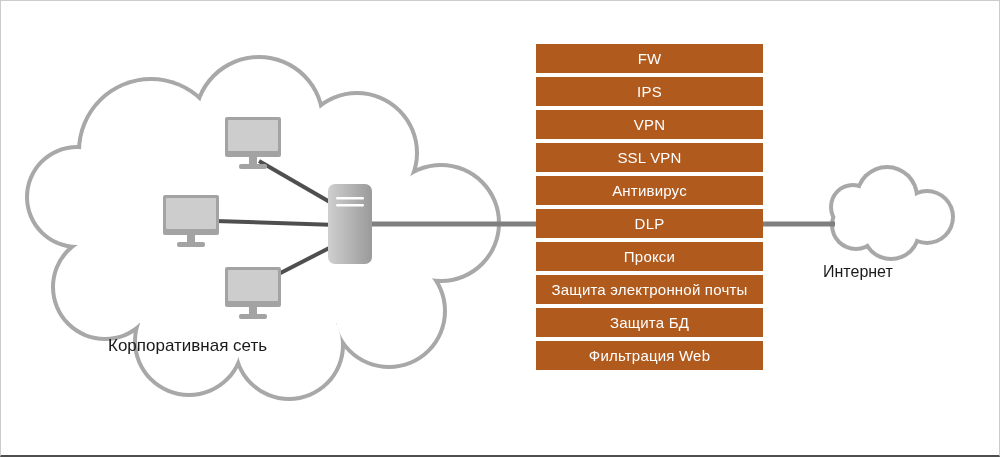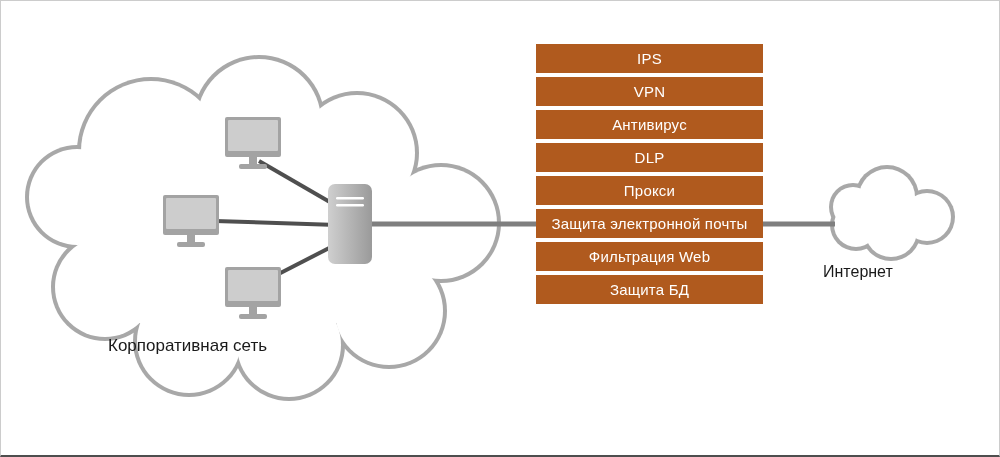--- a/index.html
+++ b/index.html
@@ -134,26 +134,28 @@
     <use href="#monitor" x="224" y="266"></use>
 
     <g>
       <rect x="327" y="183" width="44" height="80" rx="7" fill="url(#srvGrad)"></rect>
       <rect x="335" y="196" width="28" height="2.5" rx="1.2" fill="#ffffff"></rect>
       <rect x="335" y="203" width="28" height="2.5" rx="1.2" fill="#ffffff"></rect>
     </g>
   </svg>
 
   <div class="stack">
+    <div class="bar">FW</div>
     <div class="bar">IPS</div>
     <div class="bar">VPN</div>
+    <div class="bar">SSL VPN</div>
     <div class="bar">Антивирус</div>
     <div class="bar">DLP</div>
     <div class="bar">Прокси</div>
     <div class="bar">Защита электронной почты</div>
+    <div class="bar">Защита БД</div>
     <div class="bar">Фильтрация Web</div>
-    <div class="bar">Защита БД</div>
   </div>
 
   <div class="cloud-label corp-label">Корпоративная сеть</div>
   <div class="cloud-label inet-label">Интернет</div>
 
 </div>
 
 </body></html>

